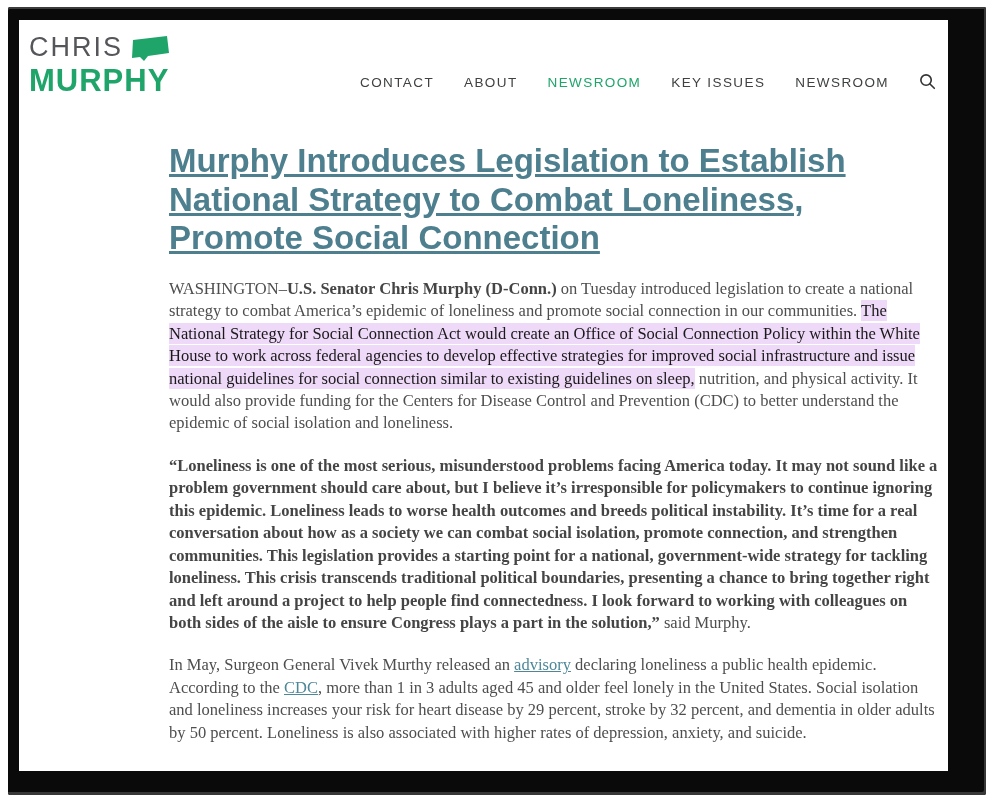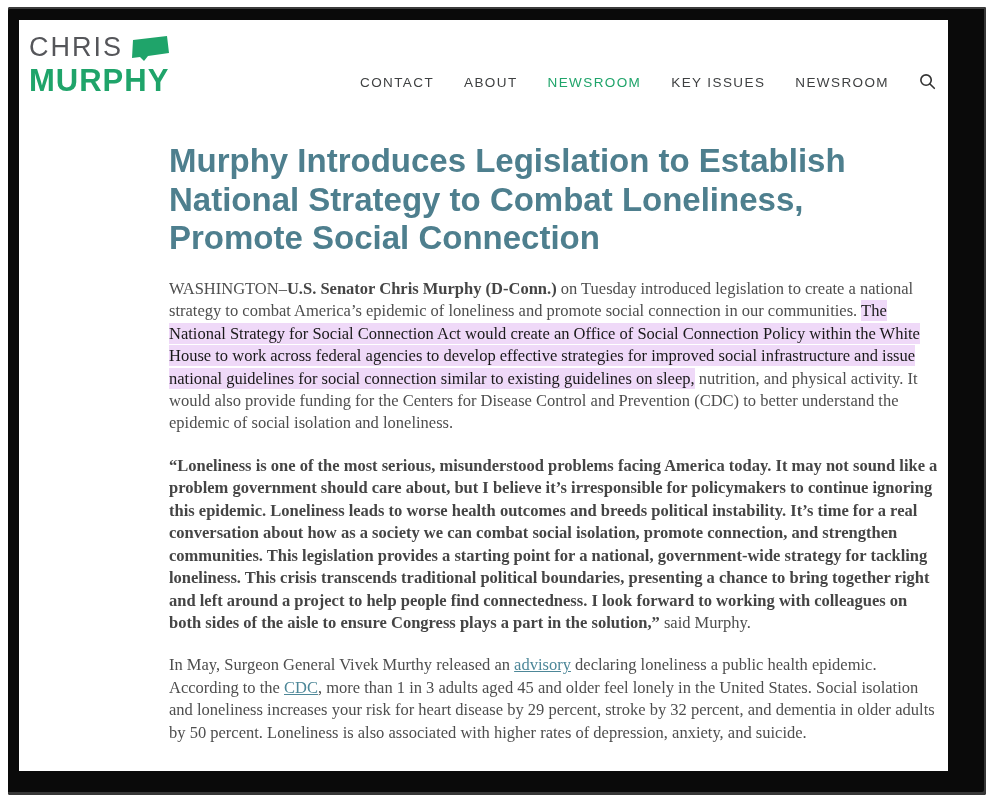--- a/index.html
+++ b/index.html
@@ -40,20 +40,21 @@
   }
   .nav a.active{color:var(--green,#1fa46a);}
   .search-btn{background:none;border:none;padding:0;cursor:pointer;display:flex;align-items:center;}
   .search-btn svg{width:17px;height:17px;}
   
   .main{padding:46px 9px 0 150px;}
   .article-title{
     margin:0 0 20px 0;
     font-size:33px;line-height:1.17;font-weight:bold;
     color:var(--teal,#4e7f8e);
+    text-decoration:underline;
   }
   .article-date{
     font-family:"Liberation Serif", serif;
     font-size:16.5px;color:#3f3f3f;margin:0 0 32px 0;
   }
   .article-body p{
     font-family:"Liberation Serif", serif;
     font-size:16.5px;line-height:1.36;color:var(--body,#4e4e4e);
     margin:0 0 20px 0;
   }

